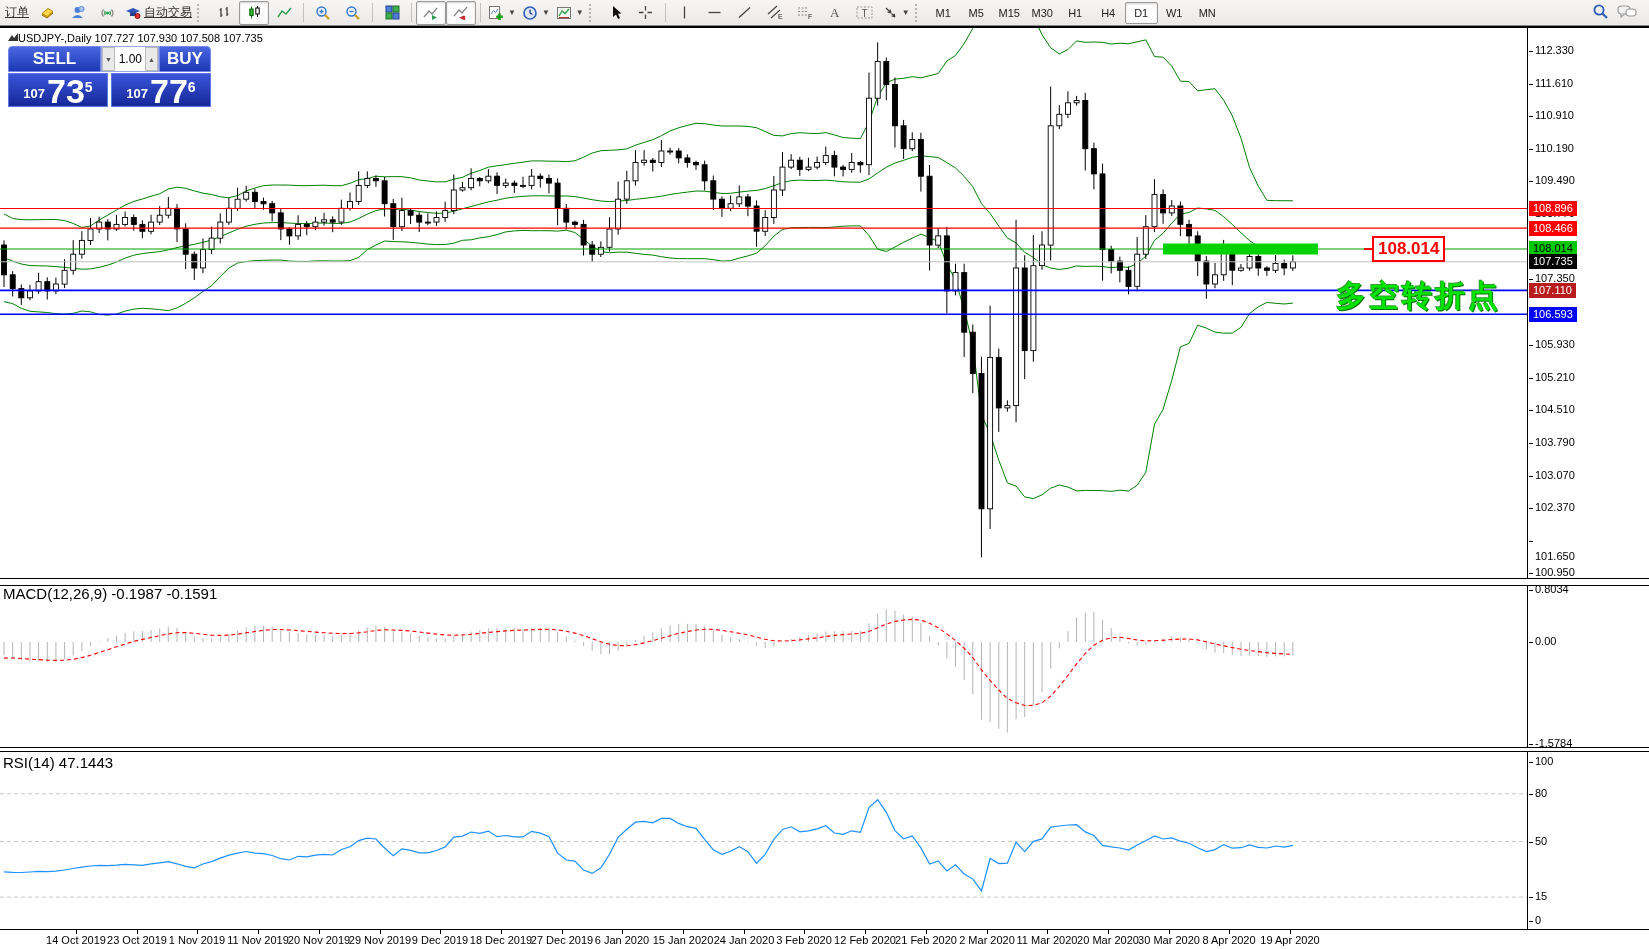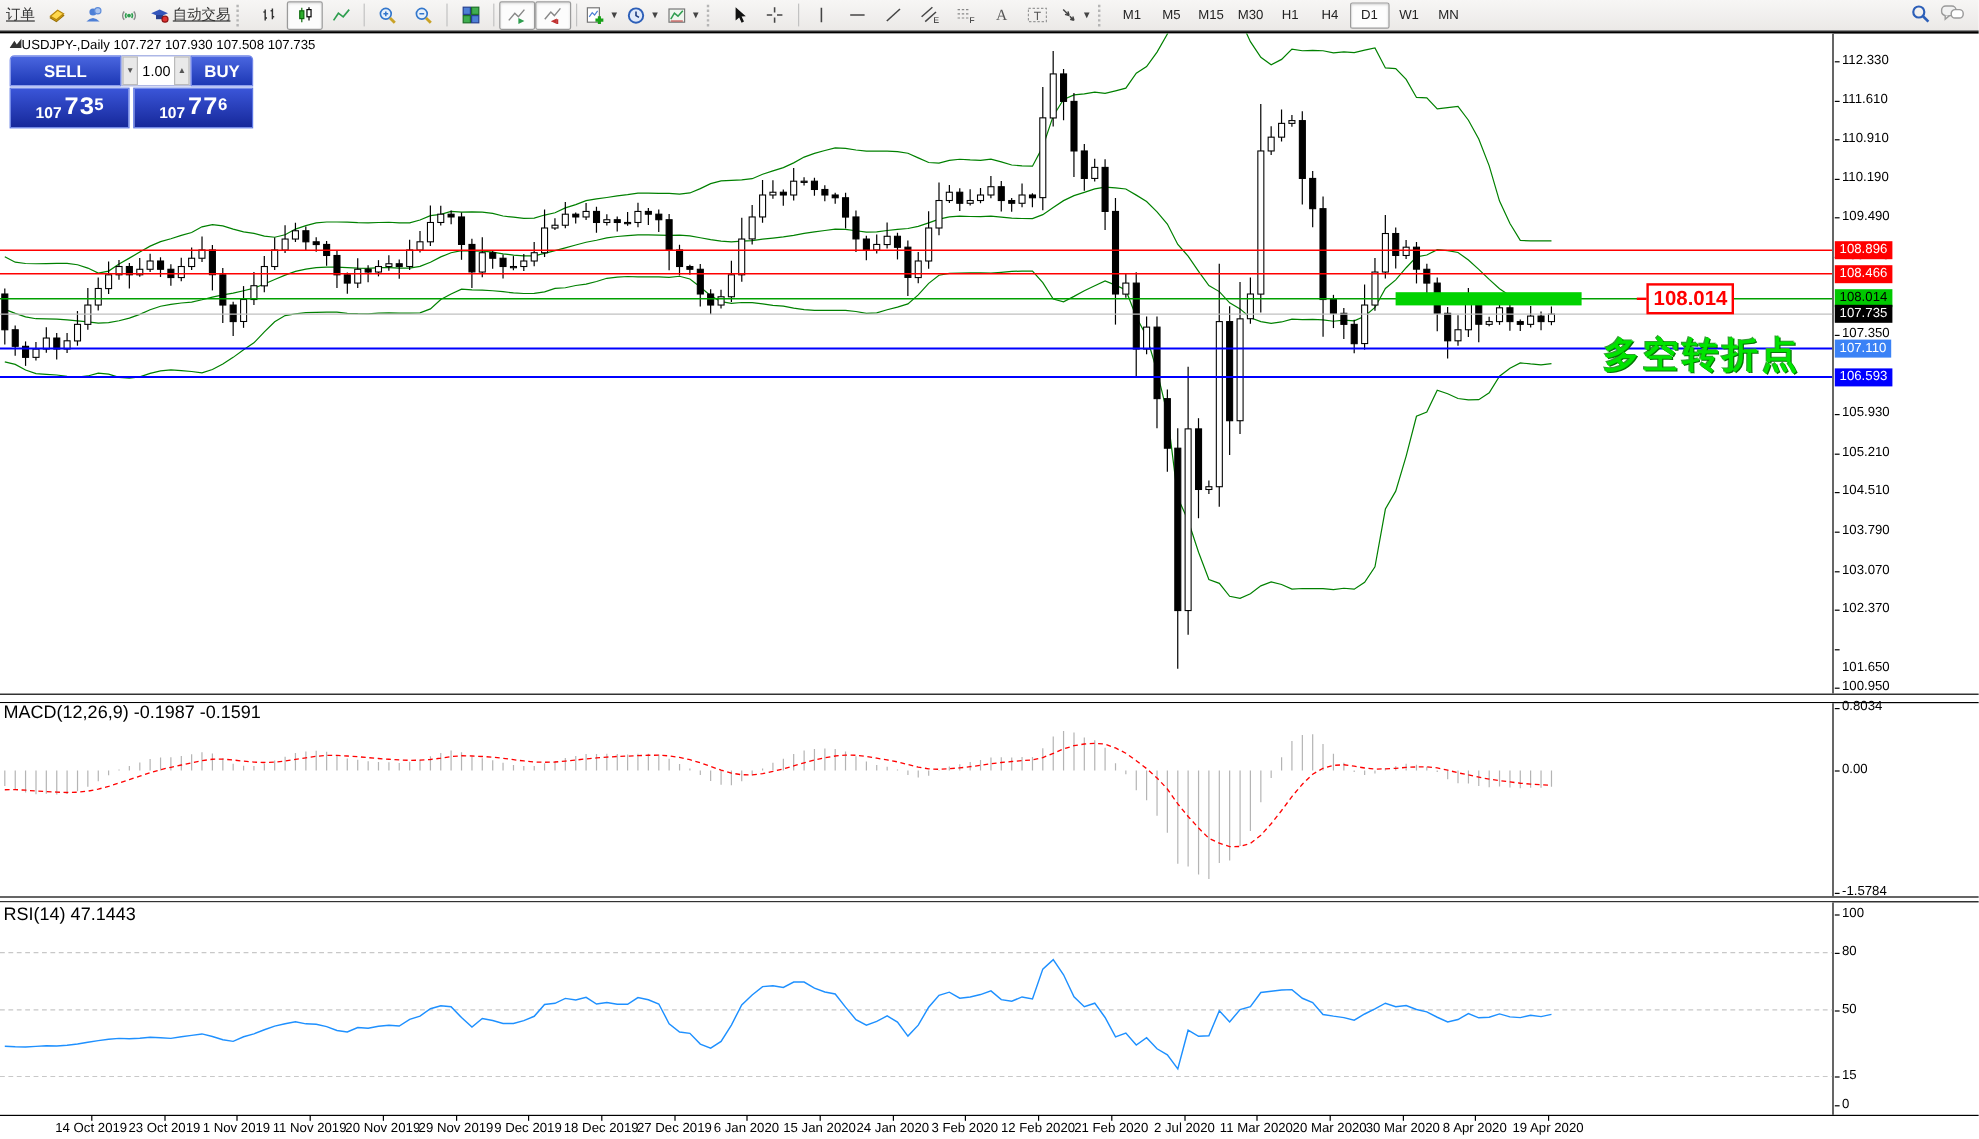--- a/index.html
+++ b/index.html
@@ -37,33 +37,33 @@
   #bottom-line{position:absolute;left:0;top:929px;width:1649px;height:1px;background:#000;}
 
   .symbol-title{position:absolute;left:8px;top:32px;display:flex;align-items:center;gap:0;
     font-size:11px;color:#000;z-index:30;}
   .ind-label{position:absolute;left:3px;font-size:15px;color:#000;z-index:30;background:transparent;}
 
   
   .trade-panel{position:absolute;left:8px;top:46px;width:203px;z-index:40;
     font-family:"Liberation Sans",sans-serif;}
   .tp-row1{display:flex;height:26px;}
-  .tp-btn{color:#fff;font-size:14px;font-weight:bold;display:flex;align-items:center;justify-content:center;
+  .tp-btn{color:#fff;font-size:17px;font-weight:bold;display:flex;align-items:center;justify-content:center;
     background:linear-gradient(#4a66e0,#1d38b4);border:1px solid #7287e8;box-sizing:border-box;}
   .tp-sell{width:93px;border-radius:4px 0 0 0;}
   .tp-buy{width:52px;border-radius:0 4px 0 0;}
   .tp-vol{width:58px;background:#fff;border:1px solid #9aa6e0;display:flex;align-items:center;box-sizing:border-box;}
   .tp-spin{width:13px;height:100%;background:#e9e9e9;border:1px solid #bbb;box-sizing:border-box;
     display:flex;align-items:center;justify-content:center;font-size:7px;color:#555;}
   .tp-volval{flex:1;text-align:right;padding-right:3px;font-size:12px;color:#000;}
   .tp-row2{display:flex;gap:3px;margin-top:1px;height:34px;}
   .tp-price{flex:1;background:linear-gradient(#3a55d8,#16289a);border:1px solid #5d77e4;color:#fff;
     display:flex;align-items:flex-end;justify-content:center;padding-bottom:2px;box-sizing:border-box;}
   .tp-price .sm{font-size:13px;font-weight:bold;margin:0 2px 3px 0;}
-  .tp-price .big{font-size:21px;font-weight:bold;line-height:26px;font-family:Liberation Mono, monospace;}
+  .tp-price .big{font-size:34px;font-weight:bold;line-height:26px;}
   .tp-price .sup{font-size:14px;font-weight:bold;position:relative;top:-9px;}
 
   
   #price-axis{position:absolute;left:1529px;top:28px;width:120px;height:901px;}
   .ax-tick{position:absolute;left:6px;font-size:11px;color:#000;white-space:nowrap;}
   .ax-dash{position:absolute;left:0;width:4px;height:1px;background:#000;}
   .ax-badge{position:absolute;left:0;height:15px;line-height:15px;padding:0 4px;font-size:11px;white-space:nowrap;z-index:5;}
 
   
   #date-axis{position:absolute;left:0;top:930px;width:1649px;height:19px;}
@@ -902,21 +902,21 @@
     <div class="ax-dash" style="top:814px"></div>
     <div class="ax-tick" style="top:807px">50</div>
     <div class="ax-dash" style="top:869px"></div>
     <div class="ax-tick" style="top:862px">15</div>
     <div class="ax-dash" style="top:893px"></div>
     <div class="ax-tick" style="top:886px">0</div>
     <div class="ax-badge" style="top:173px;background:#ff0000;color:#ffffff">108.896</div>
     <div class="ax-badge" style="top:193px;background:#ff0000;color:#ffffff">108.466</div>
     <div class="ax-badge" style="top:213px;background:#00c800;color:#000000">108.014</div>
     <div class="ax-badge" style="top:226px;background:#000000;color:#ffffff">107.735</div>
-    <div class="ax-badge" style="top:255px;background:#3b82f6;color:#ffffff">107.110</div>
+    <div class="ax-badge" style="top:255px;background:#b91c1c;color:#ffffff">107.110</div>
     <div class="ax-badge" style="top:279px;background:#0000ff;color:#ffffff">106.593</div>
   </div>
 <div id="date-axis">
     <div class="dt-label first" style="left:2px">Oct 2019</div>
     <div class="dt-tick" style="left:76px"></div>
     <div class="dt-label" style="left:76px">14 Oct 2019</div>
     <div class="dt-tick" style="left:137px"></div>
     <div class="dt-label" style="left:137px">23 Oct 2019</div>
     <div class="dt-tick" style="left:197px"></div>
     <div class="dt-label" style="left:197px">1 Nov 2019</div>
@@ -938,21 +938,21 @@
     <div class="dt-label" style="left:683px">15 Jan 2020</div>
     <div class="dt-tick" style="left:744px"></div>
     <div class="dt-label" style="left:744px">24 Jan 2020</div>
     <div class="dt-tick" style="left:804px"></div>
     <div class="dt-label" style="left:804px">3 Feb 2020</div>
     <div class="dt-tick" style="left:865px"></div>
     <div class="dt-label" style="left:865px">12 Feb 2020</div>
     <div class="dt-tick" style="left:926px"></div>
     <div class="dt-label" style="left:926px">21 Feb 2020</div>
     <div class="dt-tick" style="left:987px"></div>
-    <div class="dt-label" style="left:987px">2 Jul 2020</div>
+    <div class="dt-label" style="left:987px">2 Mar 2020</div>
     <div class="dt-tick" style="left:1047px"></div>
     <div class="dt-label" style="left:1047px">11 Mar 2020</div>
     <div class="dt-tick" style="left:1108px"></div>
     <div class="dt-label" style="left:1108px">20 Mar 2020</div>
     <div class="dt-tick" style="left:1169px"></div>
     <div class="dt-label" style="left:1169px">30 Mar 2020</div>
     <div class="dt-tick" style="left:1229px"></div>
     <div class="dt-label" style="left:1229px">8 Apr 2020</div>
     <div class="dt-tick" style="left:1290px"></div>
     <div class="dt-label" style="left:1290px">19 Apr 2020</div>

